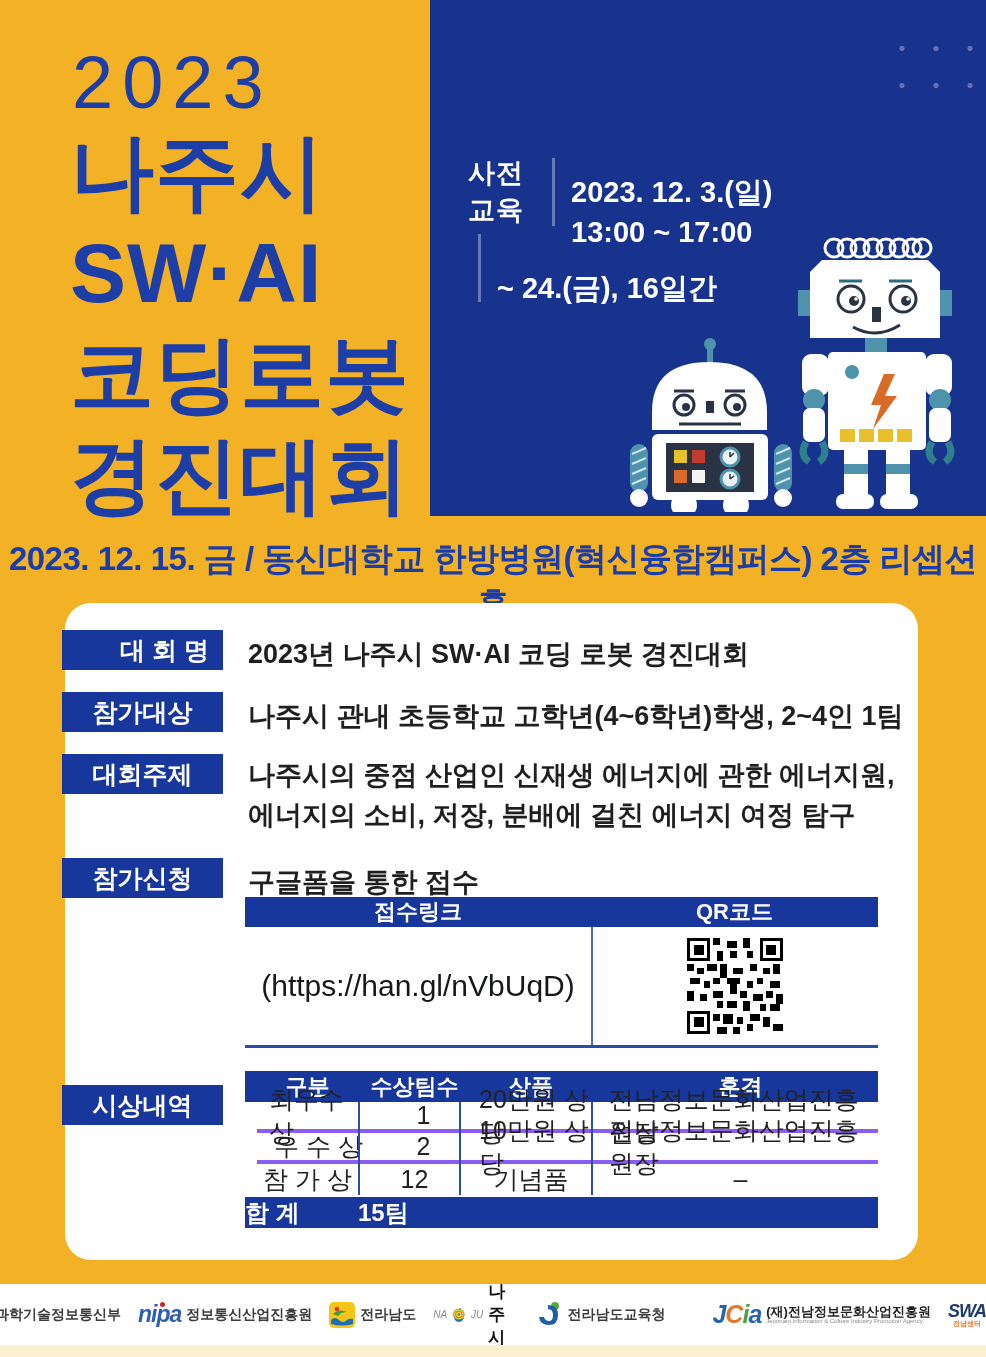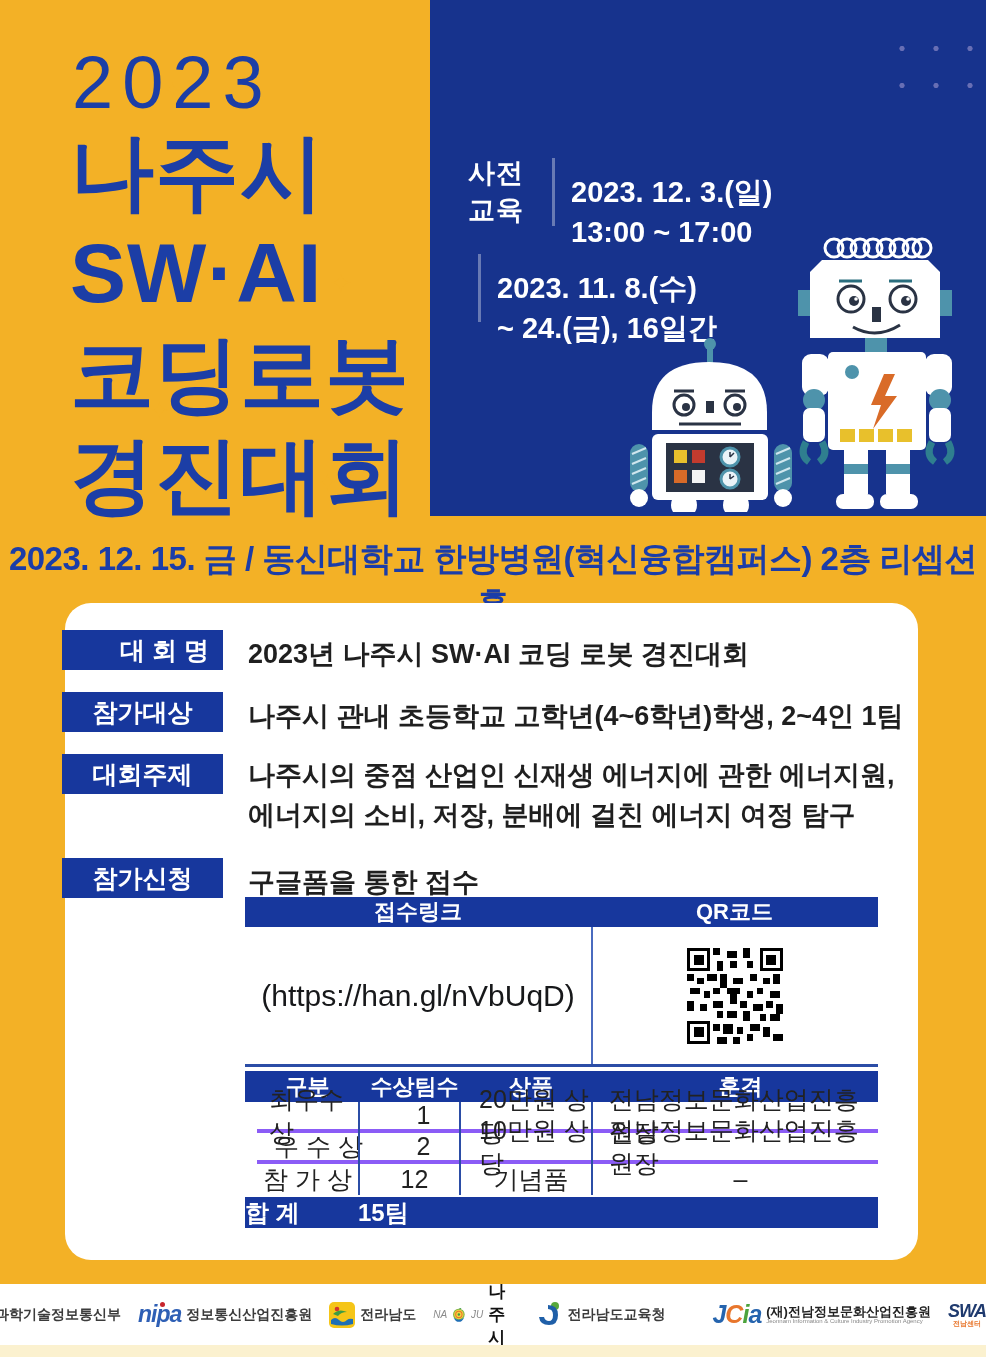--- a/index.html
+++ b/index.html
@@ -39,21 +39,21 @@
   .lb-1{ top:630px;padding-left:44px; } .lb-2{ top:692px; } .lb-3{ top:754px; } .lb-4{ top:858px; } .lb-5{ top:1085px; }
 
   .row-text{ position:absolute; left:248px; font-size:27px; font-weight:600; color:#1F1F1F; z-index:3; white-space:nowrap; }
   .tx-1{ top:636px; } .tx-2{ top:698px; } .tx-3a{ top:757px; } .tx-3b{ top:797px; } .tx-4{ top:864px; }
 
   
   .apply-table{ position:absolute; left:245px; top:897px; width:633px; z-index:3; }
   .apply-head{ display:flex; height:30px; background:#17379D; color:#fff; font-size:22px; font-weight:800; }
   .apply-head .h-left{ width:346px; display:flex; align-items:center; justify-content:center; }
   .apply-head .h-right{ width:287px; display:flex; align-items:center; justify-content:center; }
-  .apply-body{ position:relative; height:140px; border-bottom:3px solid #2B4DA6; display:flex; }
+  .apply-body{ position:relative; height:121px; border-bottom:3px solid #2B4DA6; display:flex; }
   .apply-body .v-div{ position:absolute; left:346px; top:0; bottom:0; width:2px; background:#4A6BBF; }
   .apply-link{ width:346px; display:flex; align-items:center; justify-content:center; font-size:30px; font-weight:500; color:#17181A; }
   .apply-qr{ width:287px; display:flex; align-items:center; justify-content:center; }
 
   
   .awards{ position:absolute; left:245px; top:1071px; width:633px; z-index:3; }
   .aw-head{ display:flex; height:31px; background:#17379D; color:#fff; font-size:22px; font-weight:800; }
   .aw-head div, .aw-row div{ display:flex; align-items:center; justify-content:center;padding-left:12px; }
   .c1{ width:113px; } .c2{ width:101px; } .c3{ width:132px; } .c4{ width:287px; }
   .aw-body{ position:relative; }
@@ -101,21 +101,20 @@
     <div class="divider"></div>
     <div class="values">
       <div>2023. 12. 3.(일)</div>
       <div>13:00 ~ 17:00</div>
     </div>
   </div>
 
   <div class="info-block info-2">
     <div class="divider"></div>
     <div class="values">
-      <div>2023. 11. 8.(수)</div>
       <div>~ 24.(금), 16일간</div>
     </div>
   </div>
 
   <svg class="robots" viewBox="0 0 350 300">
 
     <g>
       <circle cx="88" cy="132" r="6" fill="#4E93AB"></circle>
       <rect x="85" y="136" width="6" height="18" fill="#4E93AB"></rect>
       <rect x="8" y="232" width="18" height="48" rx="9" fill="#4E93AB"></rect>
@@ -286,20 +285,21 @@
               <rect x="26" y="26" width="3" height="2"></rect>
             <rect x="9" y="27" width="3" height="2"></rect>
               <rect x="14" y="27" width="2" height="2"></rect>
               <rect x="18" y="26" width="2" height="2"></rect>
           </g>
         </svg>
       </div>
     </div>
   </div>
 
+  <div class="row-label lb-5">시상내역</div>
 
   <div class="awards">
     <div class="aw-head">
       <div class="c1">구분</div>
       <div class="c2">수상팀수</div>
       <div class="c3">상품</div>
       <div class="c4">훈격</div>
     </div>
     <div class="aw-body">
       <div class="aw-vline vl-1"></div>

